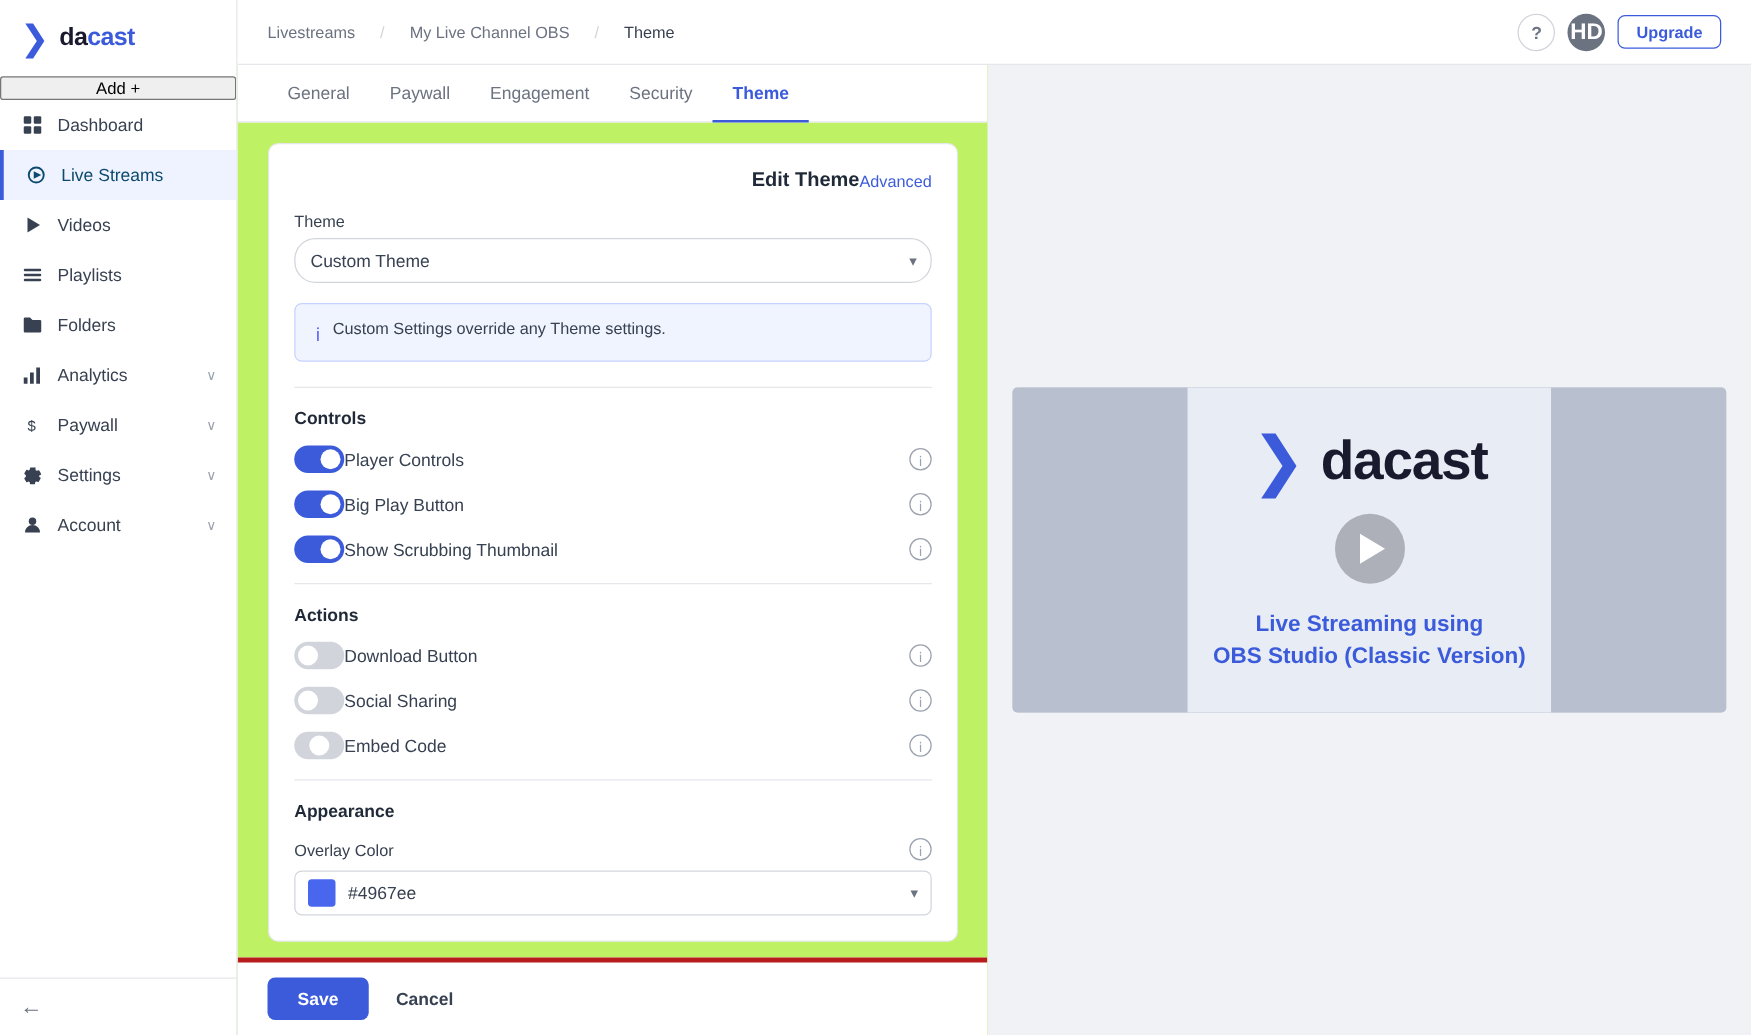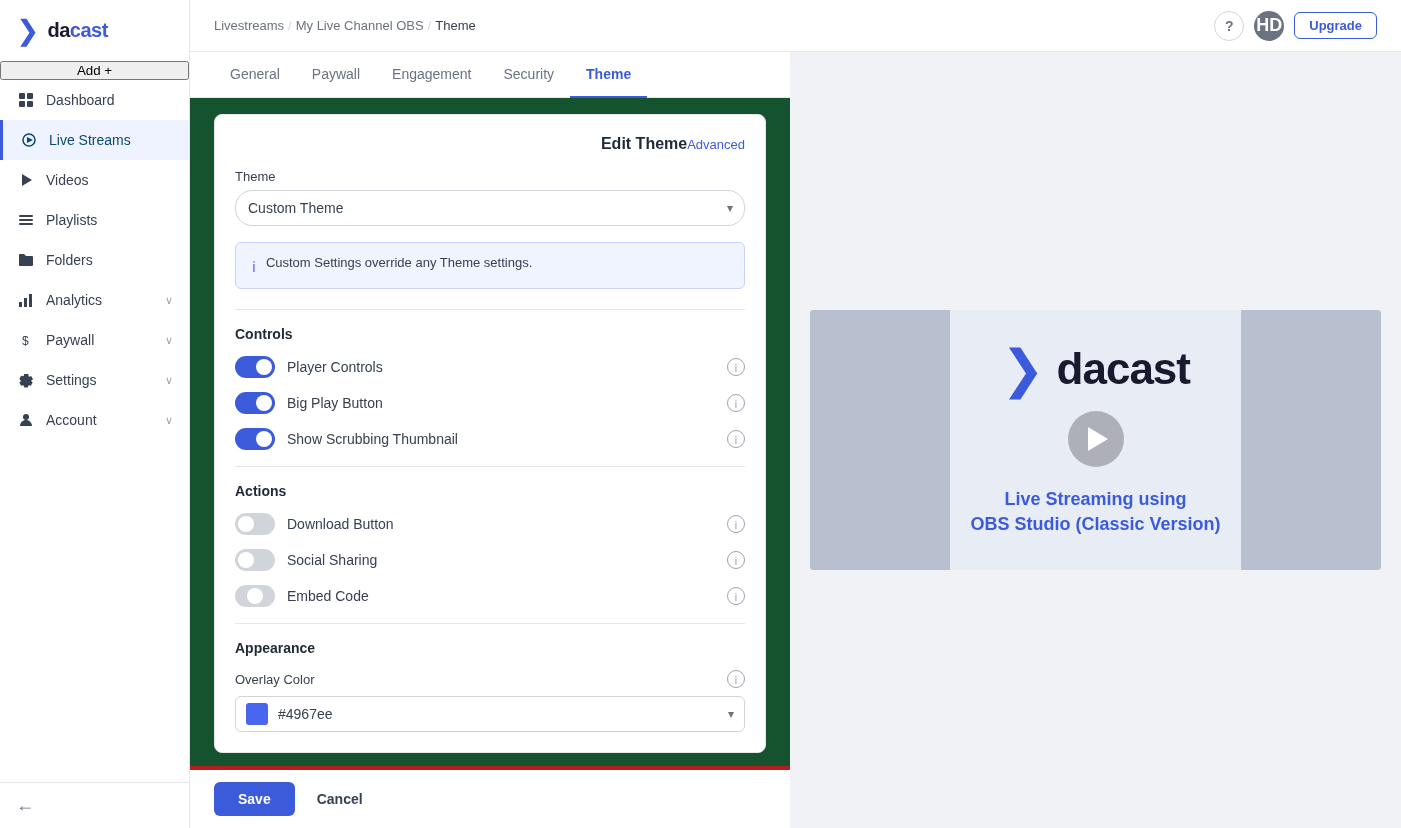--- a/index.html
+++ b/index.html
@@ -89,21 +89,21 @@
       height: 52px;
       display: flex;
       align-items: center;
       justify-content: space-between;
     }
     .breadcrumb {
       font-size: 13px;
       color: #6b7280;
       display: flex;
       align-items: flex-start;
-      gap: 4px;
+      gap: 20px;
     }
     .breadcrumb a { color: #6b7280; text-decoration: none; }
     .breadcrumb .sep { color: #d1d5db; }
     .breadcrumb .current { color: #374151; font-weight: 500; }
     .topbar-actions {
       display: flex;
       align-items: center;
       gap: 10px;
     }
     .help-btn {
@@ -137,21 +137,21 @@
       font-size: 13px;
       font-weight: 600;
       cursor: pointer;
     }
 
     
     #content {
       flex: 1;
       display: flex;
       overflow: hidden;
-      background: #14532d;
+      background: #bef264;
     }
 
     
     #left-panel {
       width: 600px;
       min-width: 600px;
       display: flex;
       flex-direction: column;
       overflow: hidden;
     }
@@ -302,21 +302,20 @@
       content: "";
       height: 16px; width: 16px;
       left: 3px; bottom: 3px;
       background: white;
       border-radius: 50%;
       transition: 0.2s;
     }
     input:checked + .toggle-slider { background: #3b5bdb; }
     input:checked + .toggle-slider:before { transform: translateX(18px); }
     .toggle-label {
-      margin-left: 12px;
       font-size: 14px;
       color: #374151;
       flex: 1;
     }
     .info-circle {
       width: 18px; height: 18px;
       border: 1.5px solid #9ca3af;
       border-radius: 50%;
       display: flex; align-items: center; justify-content: center;
       font-size: 11px;

